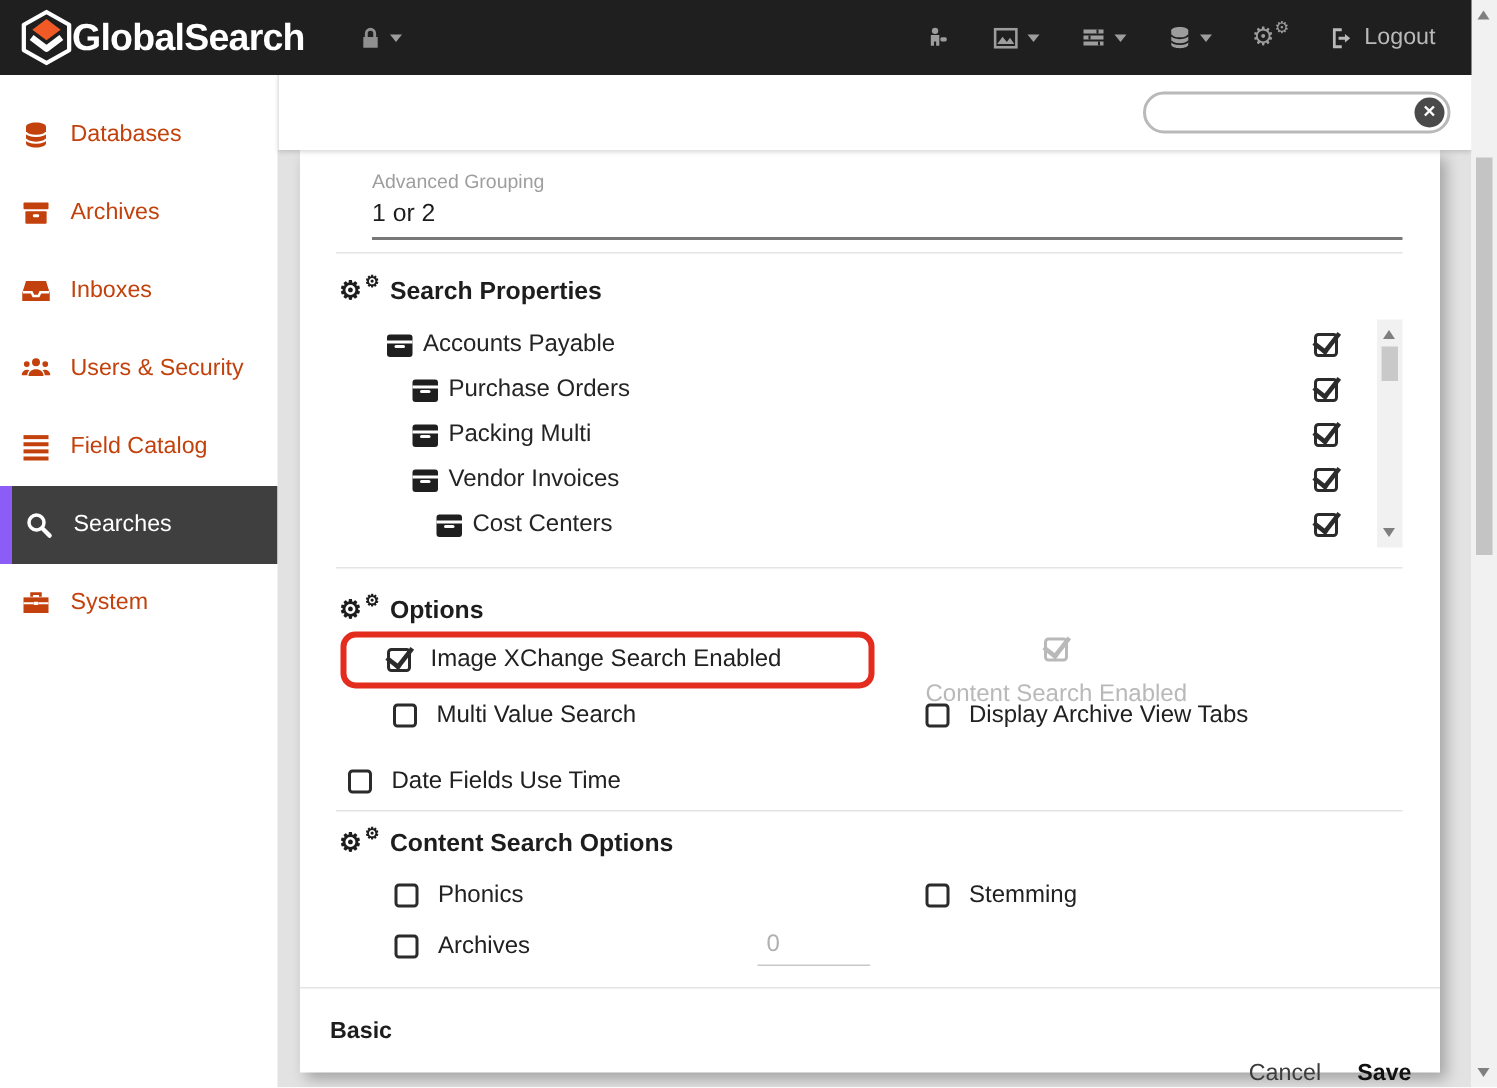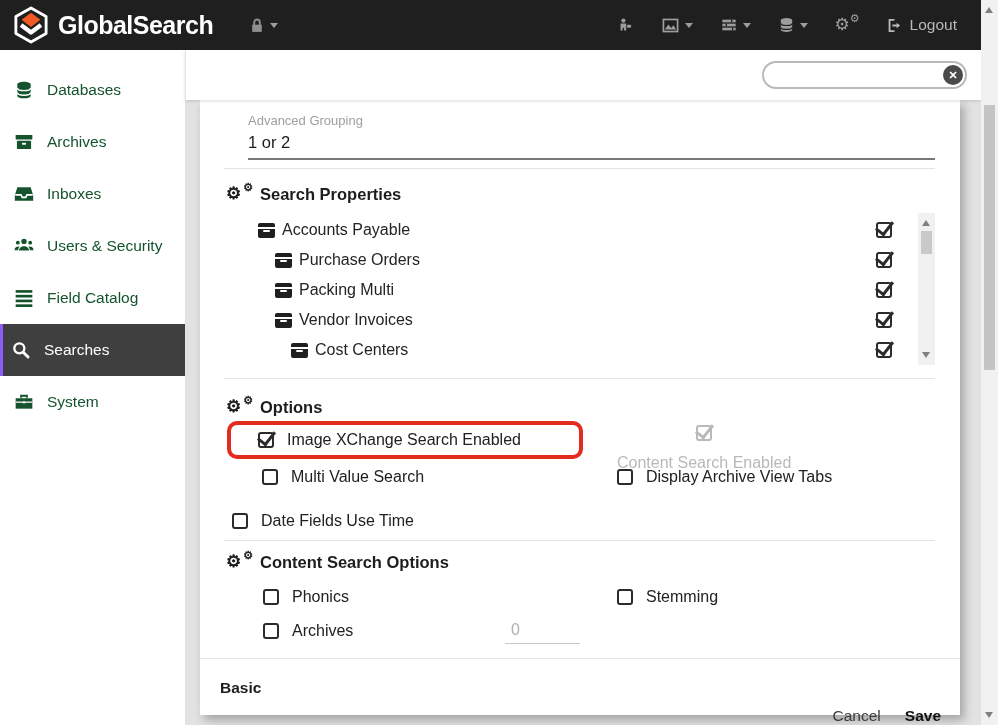--- a/index.html
+++ b/index.html
@@ -3,21 +3,21 @@
 <meta charset="utf-8">
 <style>
   * { margin:0; padding:0; box-sizing:border-box; }
   html,body { background:#fff; }
   body { font-family:"Liberation Sans", sans-serif; }
   .app { position:relative; width:998px; height:725px; overflow:hidden; background:#fff; }
 
   
   .hdr { position:absolute; left:0; top:0; width:998px; height:50px; background:#1f1f1f;
          display:flex; align-items:center; padding:0 41px 0 14px; z-index:5; }
-  .brand { display:flex; align-items:center; gap:10px; }
+  .brand { display:flex; align-items:center; }
   .brand-name { color:#fff; font-size:25px; font-weight:bold; letter-spacing:-0.5px; }
   .lockgrp { display:flex; align-items:center; gap:5px; margin-left:36px; cursor:pointer; }
   .hdr-right { margin-left:auto; display:flex; align-items:center; gap:27px; }
   .hbtn { display:flex; align-items:center; gap:5px; cursor:pointer; }
   .caret { width:0; height:0; border-left:4px solid transparent; border-right:4px solid transparent;
            border-top:5px solid #9d9d9d; }
   .cogs { position:relative; display:inline-block; width:24px; height:20px; color:inherit; }
   .cogs .g1 { font-size:17px; line-height:20px; }
   .cogs .g2 { font-size:11px; position:absolute; right:-1px; top:-3px; }
   .hdr-cogs { color:#9d9d9d; }
@@ -27,23 +27,23 @@
   .vscroll { position:absolute; right:0; top:0; width:17px; height:725px; background:#f1f1f1; z-index:9; }
   .vscroll .thumb { position:absolute; left:3px; right:3px; top:105px; height:265px; background:#c4c4c4; }
   .tri-up { position:absolute; left:4px; width:0; height:0; border-left:4.5px solid transparent;
             border-right:4.5px solid transparent; border-bottom:6px solid #7f7f7f; }
   .tri-dn { position:absolute; left:4px; width:0; height:0; border-left:4.5px solid transparent;
             border-right:4.5px solid transparent; border-top:6px solid #7f7f7f; }
 
   
   .side { position:absolute; left:0; top:50px; width:185px; height:675px; background:#fff; padding-top:14px; }
   .side-item { height:52px; display:flex; align-items:center; gap:13px; padding-left:14px;
-               font-size:15.5px; color:#14532d; cursor:pointer; }
+               font-size:15.5px; color:#c2410c; cursor:pointer; }
   .side-item svg { width:20px; height:20px; flex:none; }
-  .side-item.selected { background:#3f3f3f; color:#fff; border-left:3px solid #8b5cf6; padding-left:8px; }
+  .side-item.selected { background:#3f3f3f; color:#fff; border-left:8px solid #8b5cf6; padding-left:8px; }
 
   
   .strip { position:absolute; left:185px; top:50px; width:796px; height:50px; background:#fff;
            border-left:1px solid #e4e4e4; box-shadow:0 1px 3px rgba(0,0,0,0.15); z-index:2; }
   .searchbox { position:absolute; right:14px; top:11px; width:205px; height:28px; }
   .searchbox input { width:100%; height:100%; border:2px solid #b9b9b9; border-radius:14px;
                      padding:0 30px 0 14px; font-size:14px; outline:none; color:#333;
                      font-family:"Liberation Sans", sans-serif; }
   .clear-btn { position:absolute; right:4px; top:4px; width:20px; height:20px; border-radius:50%;
                background:#4a4a4a; color:#fff; font-size:11px; line-height:20px; text-align:center;

